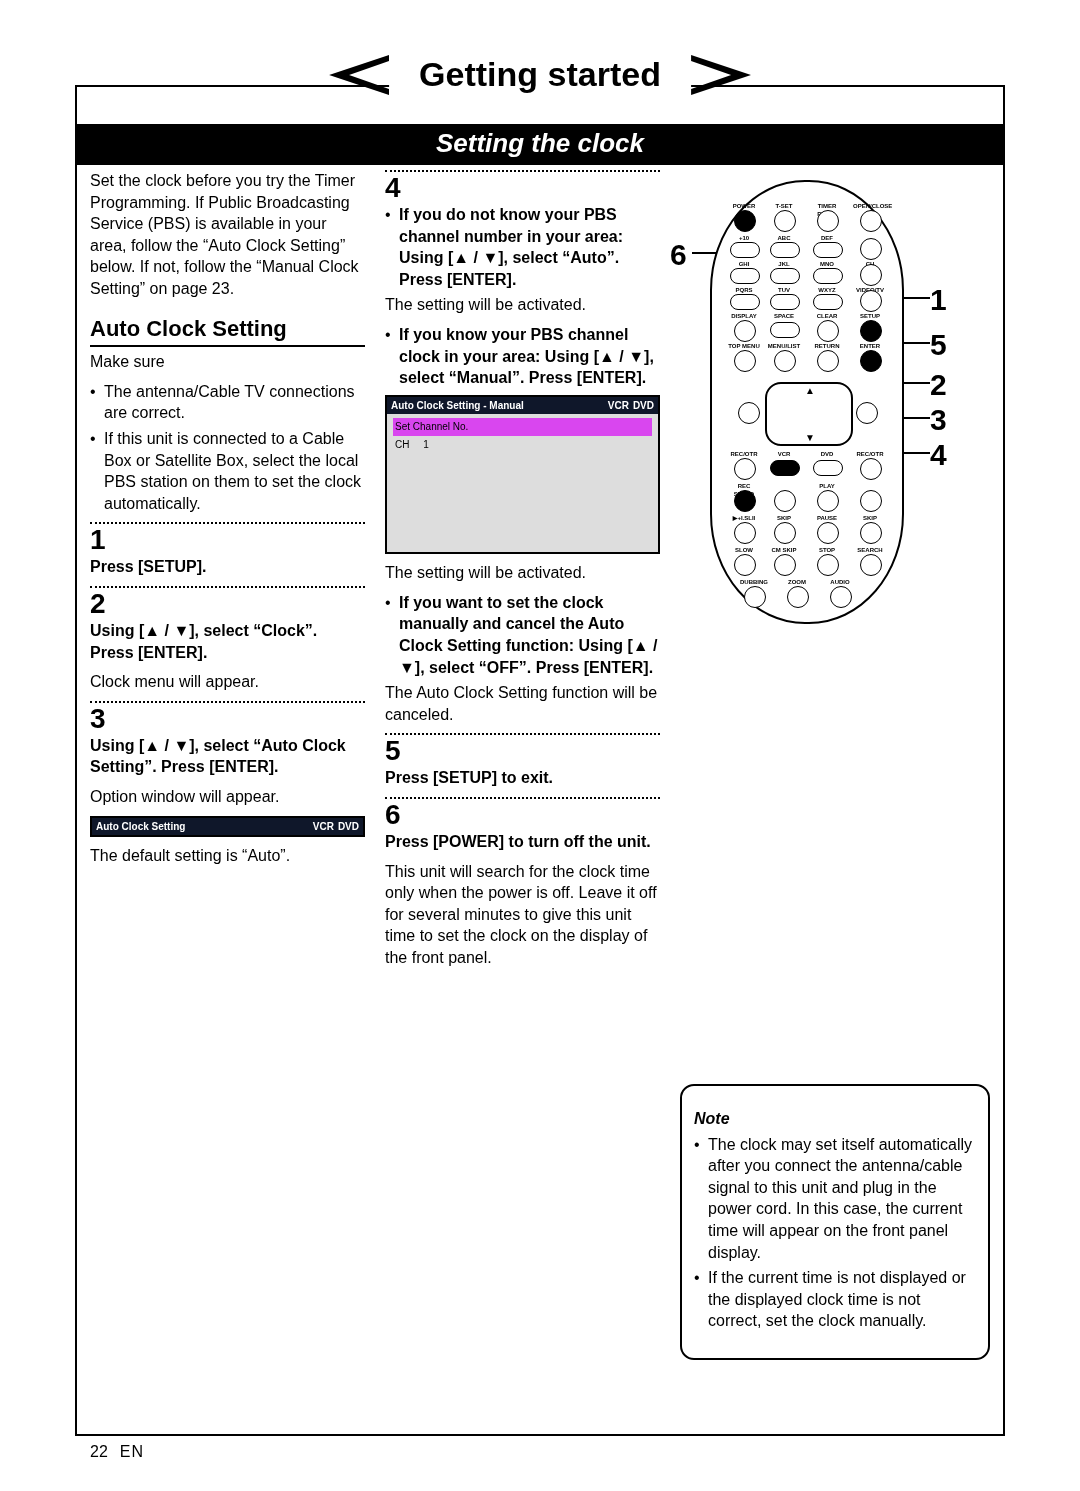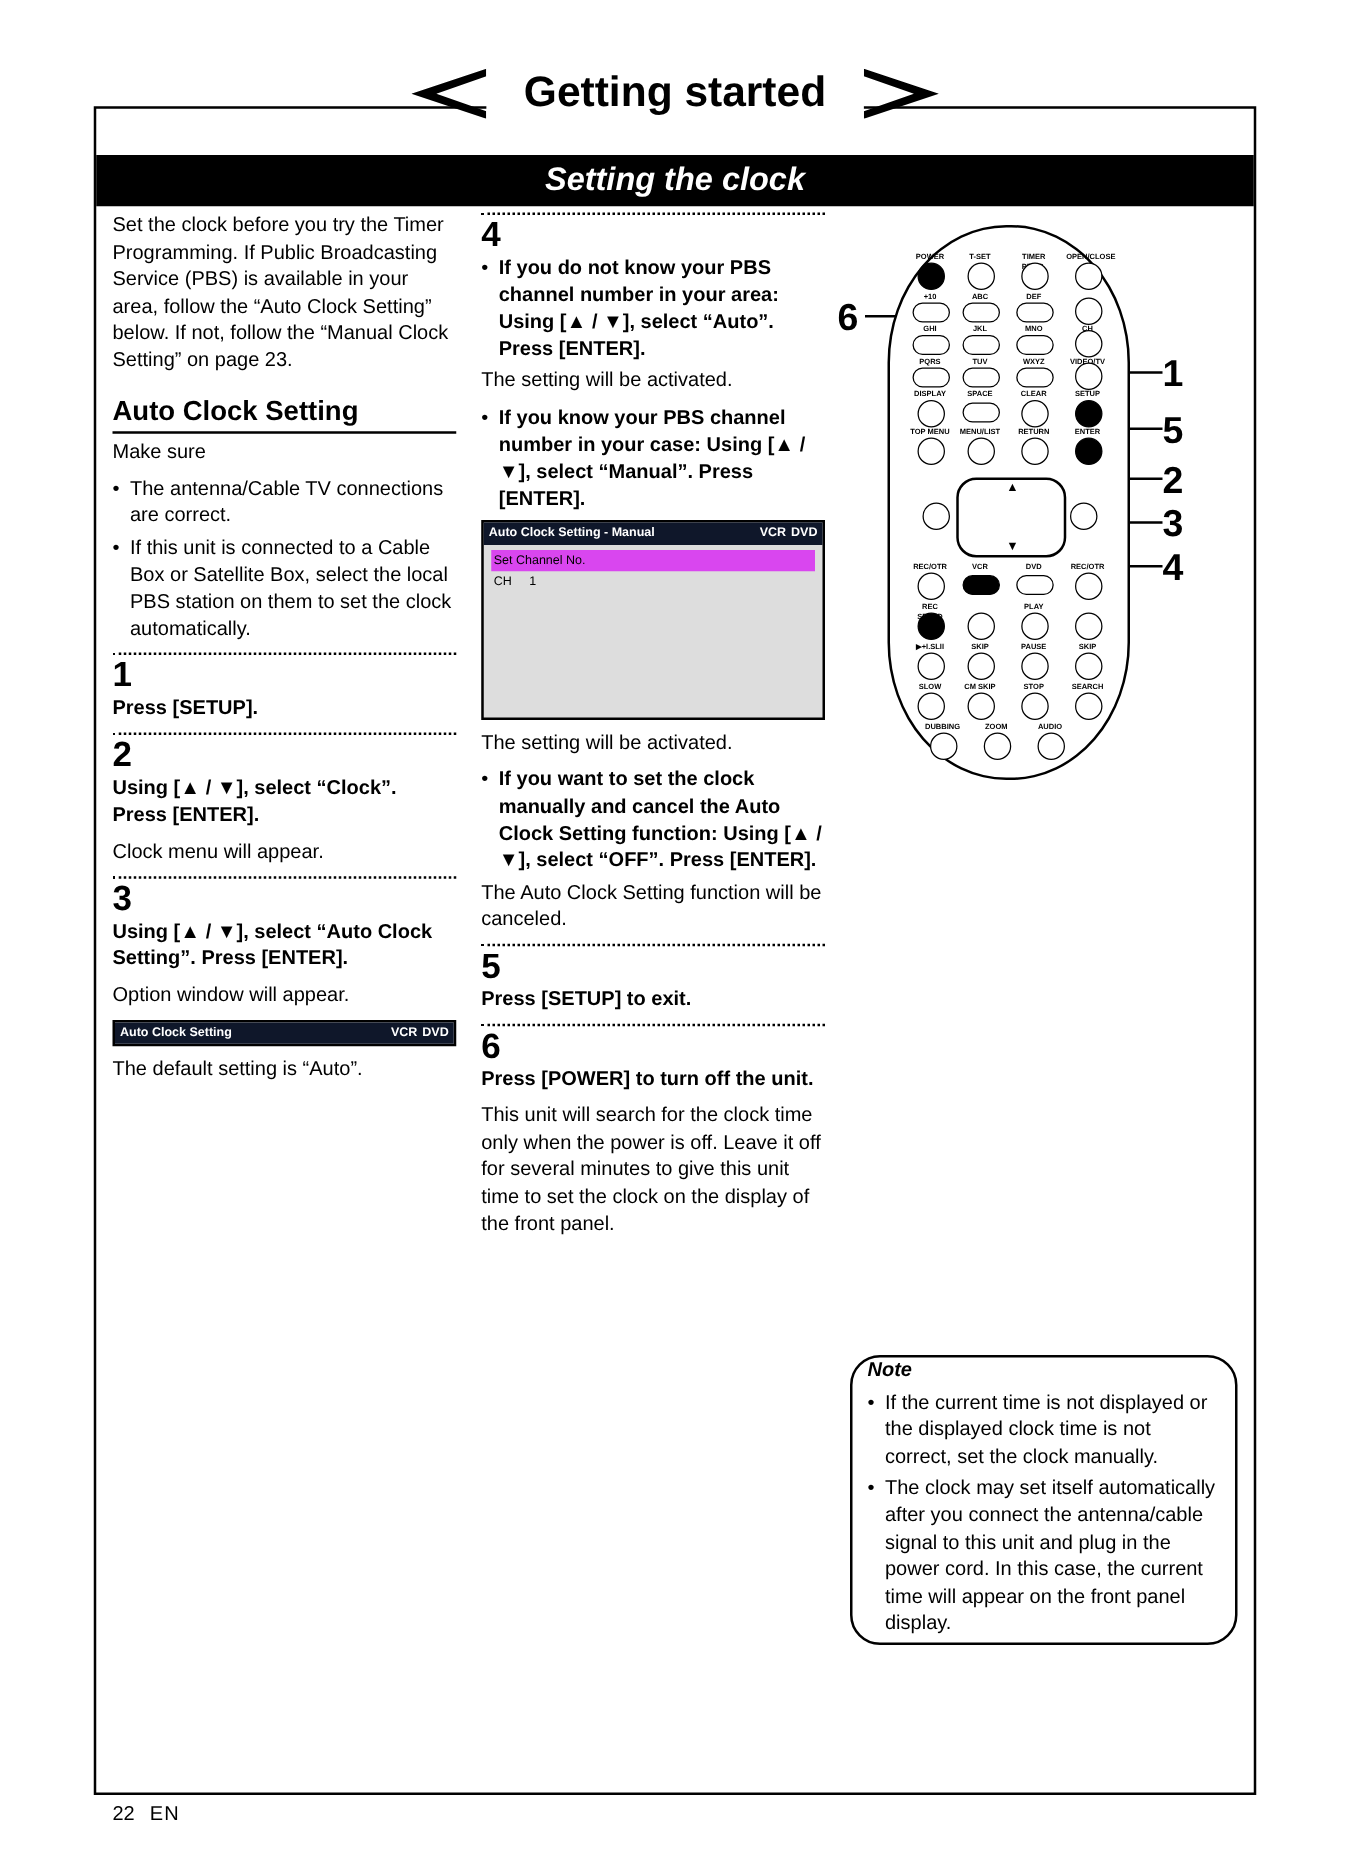--- a/index.html
+++ b/index.html
@@ -36,21 +36,21 @@
   
   .remote-wrap{position:relative}
   .remote{width:190px;height:440px;border:2px solid #000;border-radius:95px/110px;background:#fff;position:relative;margin-top:10px;margin-left:30px}
   .rbtn{position:absolute;border:1.5px solid #000;border-radius:50%;width:20px;height:20px;background:#fff}
   .rbtn.pill{border-radius:10px;width:28px;height:14px}
   .rlabel{position:absolute;font-size:6px;font-weight:bold;text-align:center;width:34px;transform:translateX(-50%)}
   .nav-ring{position:absolute;width:84px;height:60px;border:2px solid #000;border-radius:16px;left:53px;top:200px}
   .nav-ring .arrow{position:absolute;font-size:10px}
   .callout-num{position:absolute;font-size:30px;font-weight:bold}
   .callout-line{position:absolute;background:#000;height:2px}
-  .note-box{border:2px solid #000;border-radius:24px;padding:0 12px;margin-top:40px;font-size:16px}
+  .note-box{border:2px solid #000;border-radius:14px;padding:22px 12px;margin-top:40px;font-size:16px}
   .note-box .nt{font-weight:bold;font-style:italic;margin-bottom:4px}
   ul.b{list-style:none;padding:0;margin:0}
   ul.b li{position:relative;padding-left:14px;margin-bottom:4px}
   ul.b li:before{content:"•";position:absolute;left:0;top:0}
   .arrows{font-family:Arial}
 </style>
 </head>
 <body>
 
 <div class="page">
@@ -103,21 +103,21 @@
       </div>
 
       <div class="col col2">
         <hr class="step-hr" style="margin-top:0">
         <div class="step-num">4</div>
         <ul class="b">
           <li><span class="bold arrows">If you do not know your PBS channel number in your area: Using [▲ / ▼], select “Auto”. Press [ENTER].</span></li>
         </ul>
         <p>The setting will be activated.</p>
         <ul class="b">
-          <li><span class="bold arrows">If you know your PBS channel number in your case: Using [▲ / ▼], select “Manual”. Press [ENTER].</span></li>
+          <li><span class="bold arrows">If you know your PBS channel clock in your area: Using [▲ / ▼], select “Manual”. Press [ENTER].</span></li>
         </ul>
 
         <div class="osd osd2">
           <div class="hdr">
             <span>Auto Clock Setting - Manual</span>
             <span class="sp"></span>
             <span class="tag">VCR</span>
             <span class="tag">DVD</span>
           </div>
           <div class="body">
@@ -264,22 +264,22 @@
             <div class="rbtn" style="left:75px;top:404px"></div>
             <div class="rbtn" style="left:118px;top:404px"></div>
           </div>
         </div>
 
         <div style="height:420px"></div>
 
         <div class="note-box">
           <div class="nt">Note</div>
           <ul class="b">
+            <li>The clock may set itself automatically after you connect the antenna/cable signal to this unit and plug in the power cord. In this case, the current time will appear on the front panel display.</li>
             <li>If the current time is not displayed or the displayed clock time is not correct, set the clock manually.</li>
-            <li>The clock may set itself automatically after you connect the antenna/cable signal to this unit and plug in the power cord. In this case, the current time will appear on the front panel display.</li>
           </ul>
         </div>
       </div>
     </div>
   </div>
 
   <div class="page-num">
     <span>22</span><span class="en">EN</span>
   </div>
 </div>

